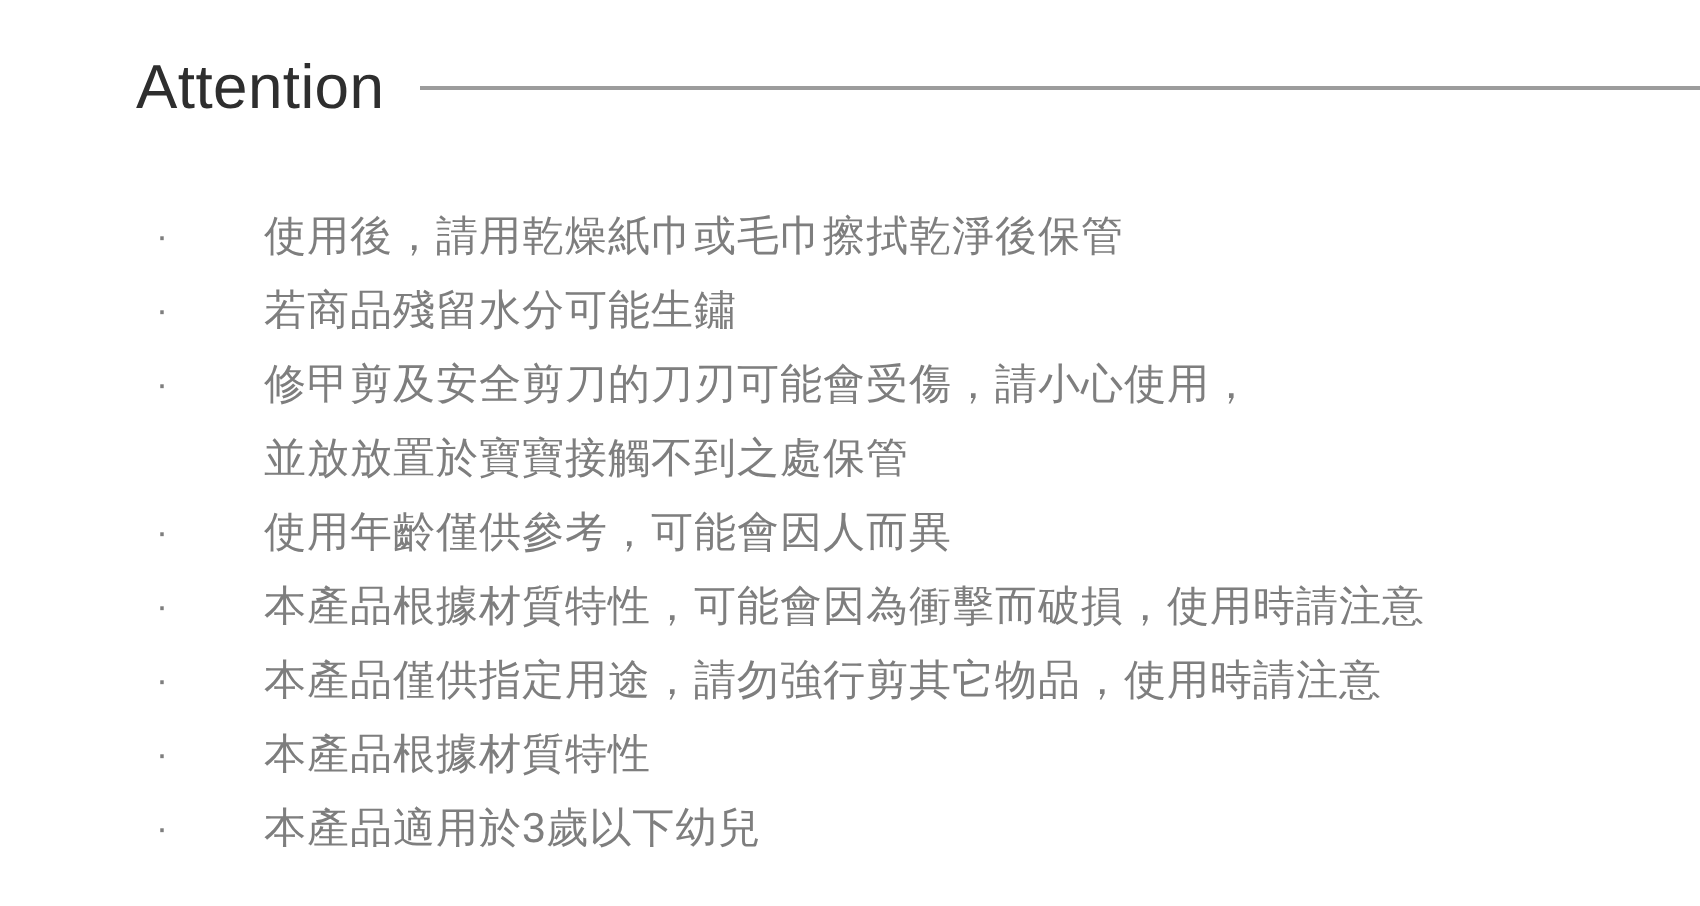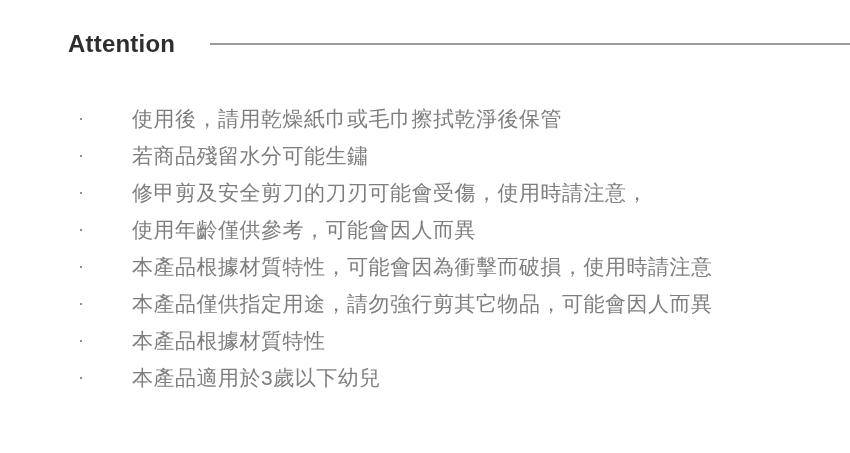--- a/index.html
+++ b/index.html
@@ -19,22 +19,22 @@
     position: absolute;
     left: 68px;
     top: 30px;
     right: 0;
     height: 30px;
   }
   .title {
     position: absolute;
     left: 0;
     top: 0;
-    font-size: 24px;
-    font-weight: bold;
+    font-size: 31px;
+    font-weight: normal;
     letter-spacing: 0.2px;
     color: #2e2e2e;
     line-height: 28px;
   }
   .divider {
     position: absolute;
     left: 142px;   
     right: 0;
     top: 13px;
     height: 1.5px;
@@ -88,37 +88,41 @@
       <span class="note-text">使用後，請用乾燥紙巾或毛巾擦拭乾淨後保管</span>
     </div>
 
     <div class="note-row">
       <span class="note-bullet">·</span>
       <span class="note-text">若商品殘留水分可能生鏽</span>
     </div>
 
     <div class="note-row">
       <span class="note-bullet">·</span>
-      <span class="note-text">修甲剪及安全剪刀的刀刃可能會受傷，使用時請注意，</span>
+      <span class="note-text">修甲剪及安全剪刀的刀刃可能會受傷，請小心使用，</span>
     </div>
 
+    <div class="note-row continuation">
+      <span class="note-bullet">·</span>
+      <span class="note-text">並放放置於寶寶接觸不到之處保管</span>
+    </div>
 
     <div class="note-row">
       <span class="note-bullet">·</span>
       <span class="note-text">使用年齡僅供參考，可能會因人而異</span>
     </div>
 
     <div class="note-row">
       <span class="note-bullet">·</span>
       <span class="note-text">本產品根據材質特性，可能會因為衝擊而破損，使用時請注意</span>
     </div>
 
     <div class="note-row">
       <span class="note-bullet">·</span>
-      <span class="note-text">本產品僅供指定用途，請勿強行剪其它物品，可能會因人而異</span>
+      <span class="note-text">本產品僅供指定用途，請勿強行剪其它物品，使用時請注意</span>
     </div>
 
     <div class="note-row">
       <span class="note-bullet">·</span>
       <span class="note-text">本產品根據材質特性</span>
     </div>
 
     <div class="note-row">
       <span class="note-bullet">·</span>
       <span class="note-text">本產品適用於3歲以下幼兒</span>

